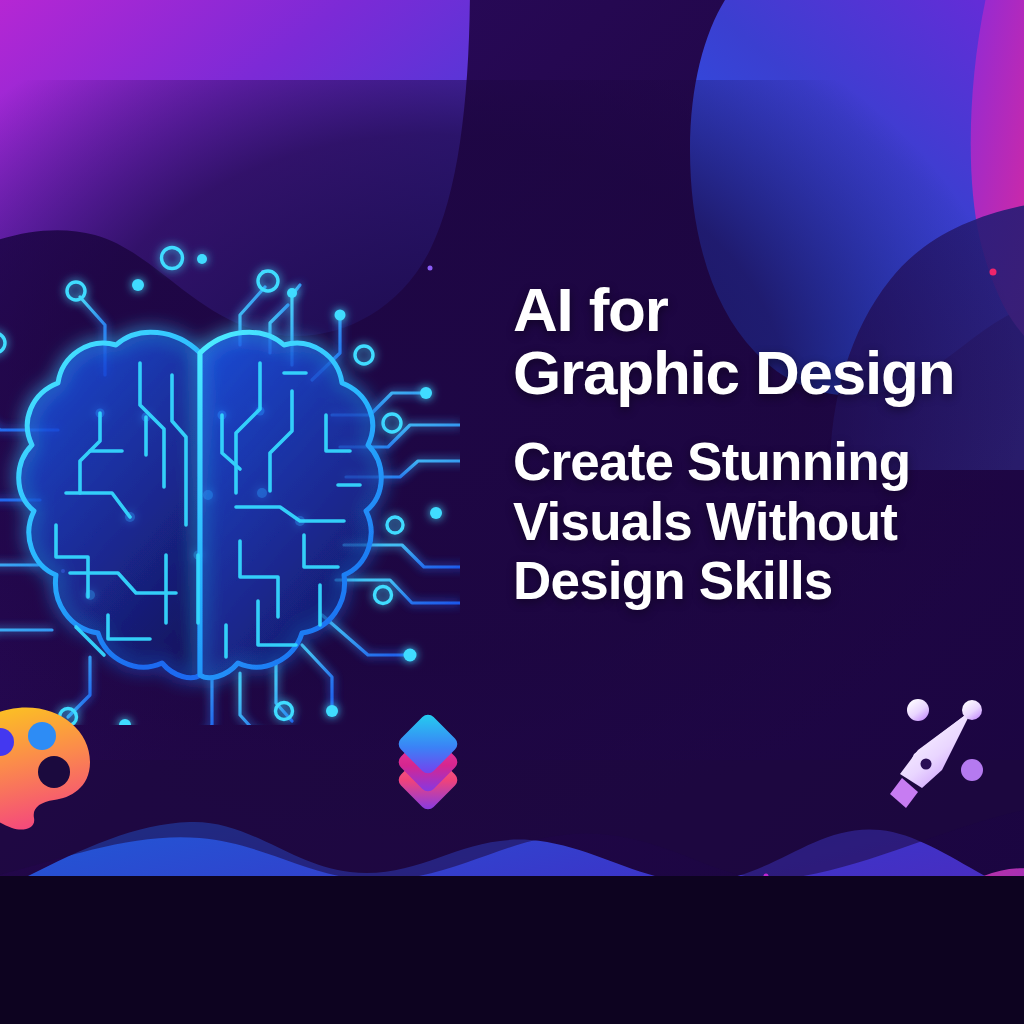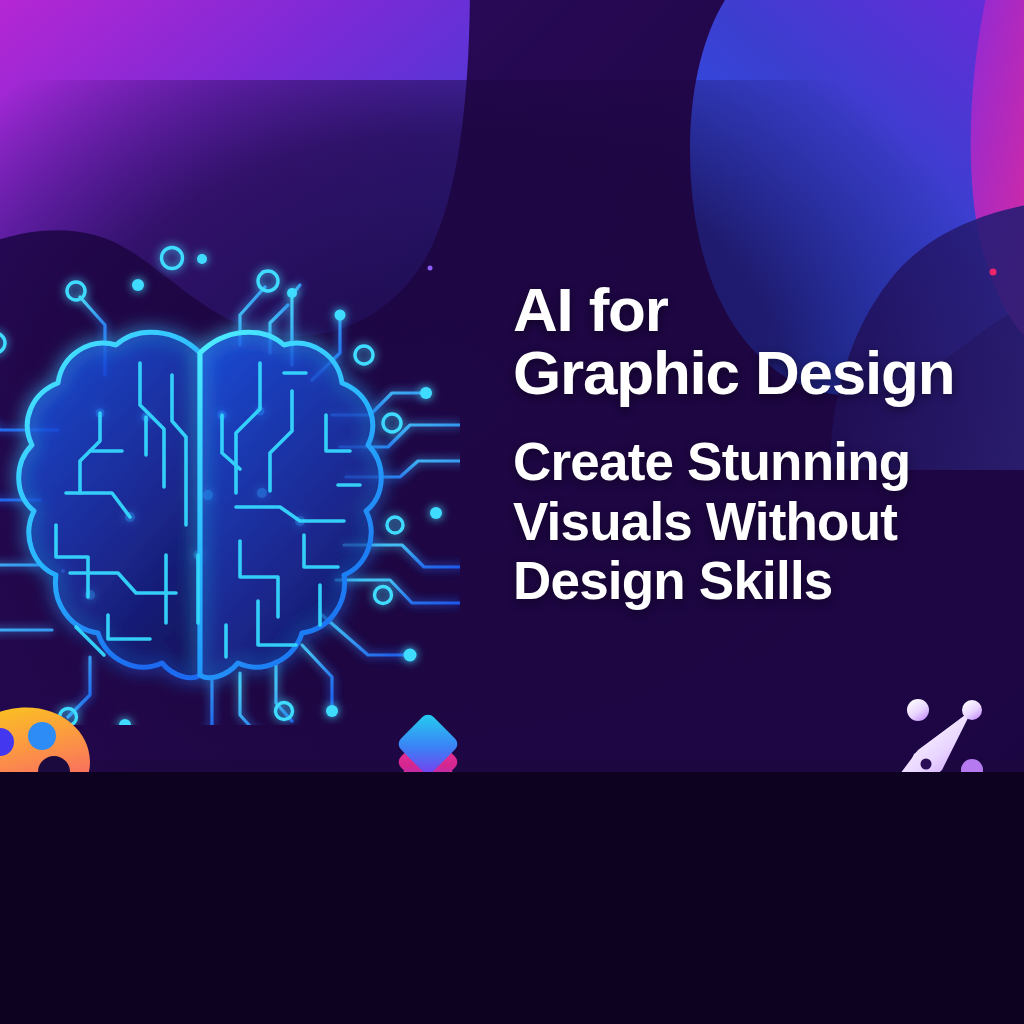--- a/index.html
+++ b/index.html
@@ -2,21 +2,21 @@
 <html><head>
 <meta charset="utf-8">
 <style>
   * { margin:0; padding:0; box-sizing:border-box; }
   html,body { background:#0d0320; }
   body {
     width:1024px; height:1024px; overflow:hidden;
     font-family:"Liberation Sans", sans-serif;
   }
   #banner {
-    position:relative; width:1024px; height:772px; overflow:hidden;
+    position:relative; width:1024px; height:876px; overflow:hidden;
     background:#2a0a5e;
   }
   #bg-svg, #brain-svg, #icon-palette, #icon-layers, #icon-pen {
     position:absolute; display:block;
   }
   #bg-svg { left:0; top:0; width:1024px; height:1024px; }
   #brain-svg { left:-60px; top:225px; width:520px; height:500px; }
   #icon-palette { left:-42px; top:700px; width:160px; height:130px; }
   #icon-layers  { left:378px; top:712px; width:100px; height:100px; }
   #icon-pen     { left:884px; top:692px; width:120px; height:120px; }

